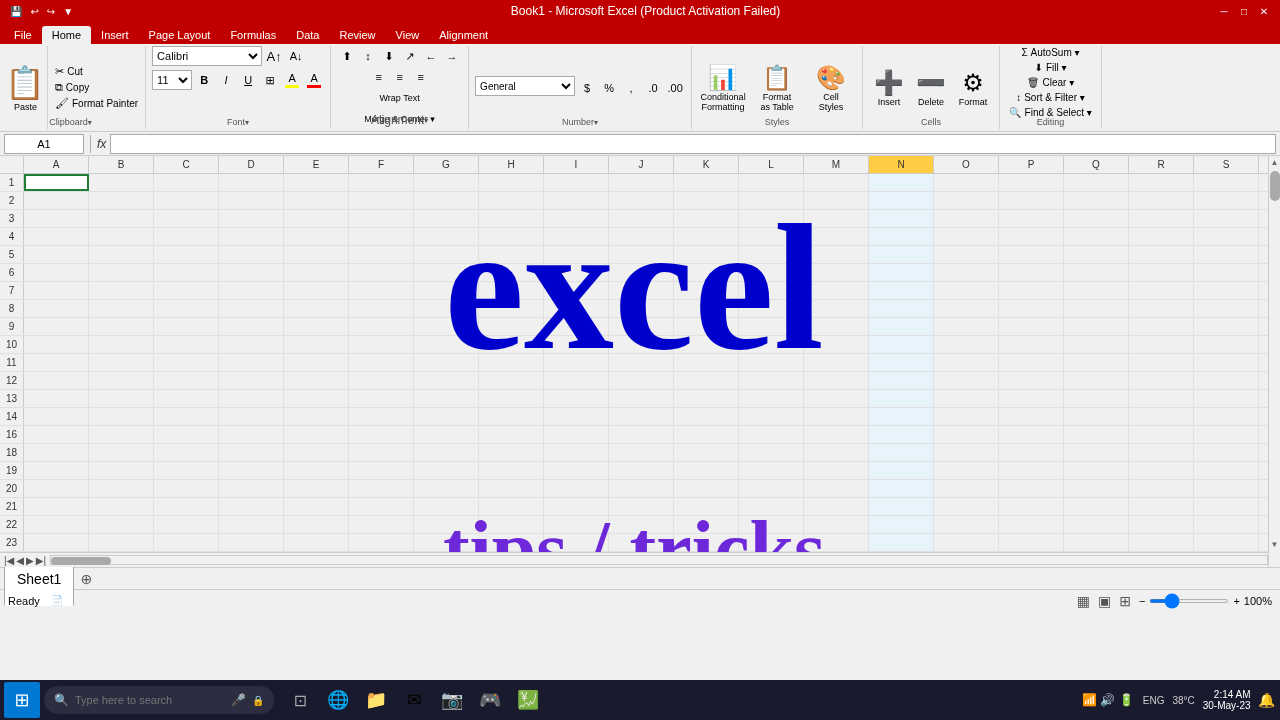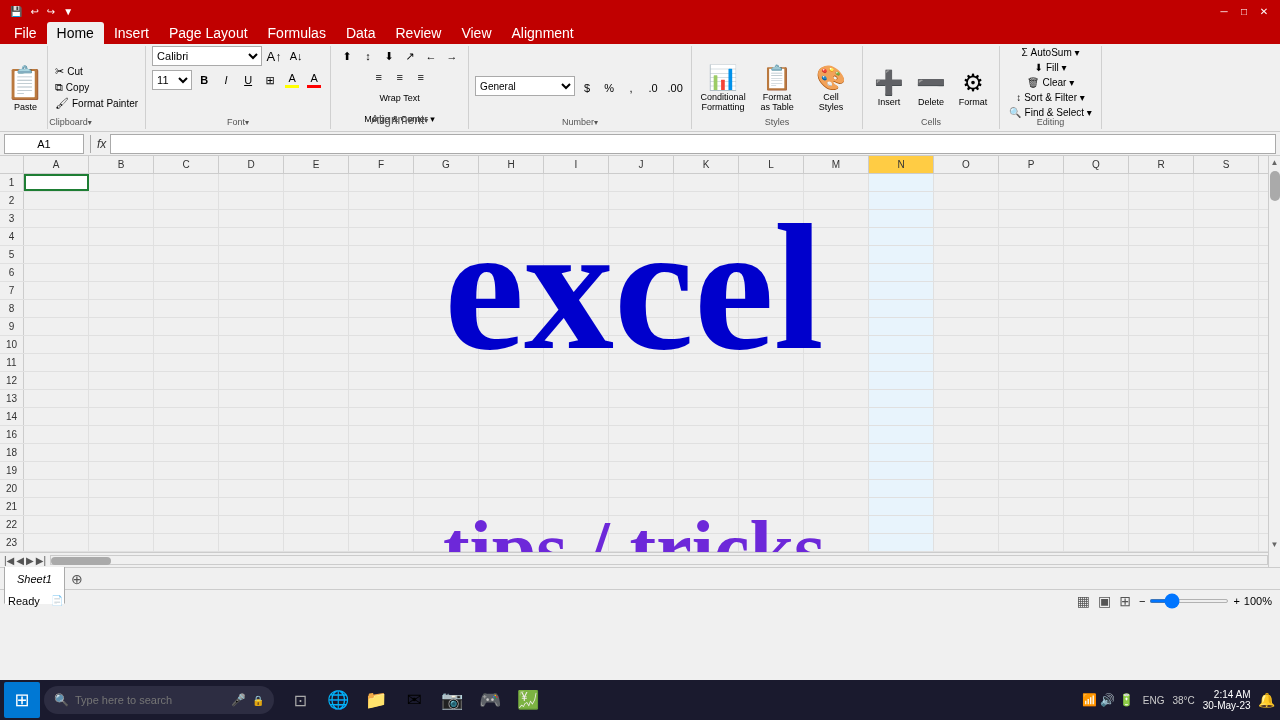--- a/index.html
+++ b/index.html
@@ -24,21 +24,21 @@
     
     #ribbon-tabs {
       background: #c00000;
       height: 22px;
       display: flex;
       align-items: flex-end;
       padding-left: 4px;
     }
     .ribbon-tab {
       padding: 3px 10px;
-      font-size: 14px;
+      font-size: 11px;
       cursor: pointer;
       color: white;
       border-top-left-radius: 3px;
       border-top-right-radius: 3px;
     }
     .ribbon-tab.active {
       background: #f0f0f0;
       color: black;
     }
 
@@ -255,25 +255,24 @@
       display: flex;
       align-items: center;
       padding-left: 4px;
       gap: 2px;
     }
     .sheet-tab {
       padding: 18px 12px;
       border: 1px solid #aaa;
       border-bottom: none;
       background: #d0d0d0;
-      font-size: 11px;
+      font-size: 14px;
       cursor: pointer;
       border-top-left-radius: 3px;
       border-top-right-radius: 3px;
-      font-style: italic;
     }
     .sheet-tab.active { background: white; border-bottom: 1px solid white; }
 
     
     #status-bar {
       height: 22px;
       background: #f0f0f0;
       border-top: 1px solid #ccc;
       display: flex;
       align-items: center;
@@ -359,20 +358,21 @@
 </head>
 <body>
 
 <div id="title-bar">
   <div class="quick-access">
     <span class="quick-btn">💾</span>
     <span class="quick-btn">↩</span>
     <span class="quick-btn">↪</span>
     <span class="quick-btn">▼</span>
   </div>
+  <div class="title">Book1 - Microsoft Excel (Product Activation Failed)</div>
   <div class="win-controls">
     <span class="win-btn">─</span>
     <span class="win-btn">□</span>
     <span class="win-btn">✕</span>
   </div>
 </div>
 
 <div id="ribbon-tabs">
   <div class="ribbon-tab">File</div>
   <div class="ribbon-tab active">Home</div>

